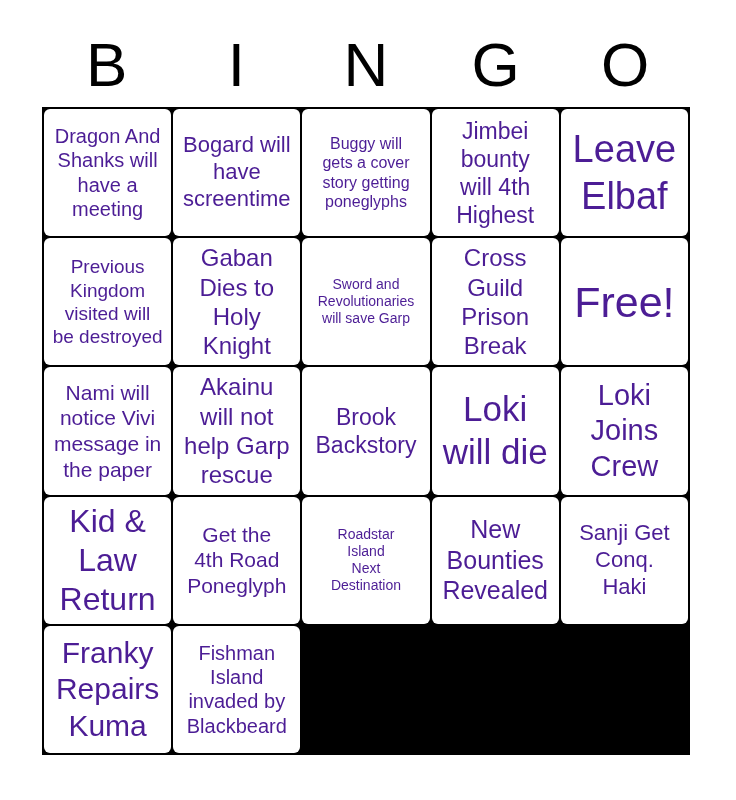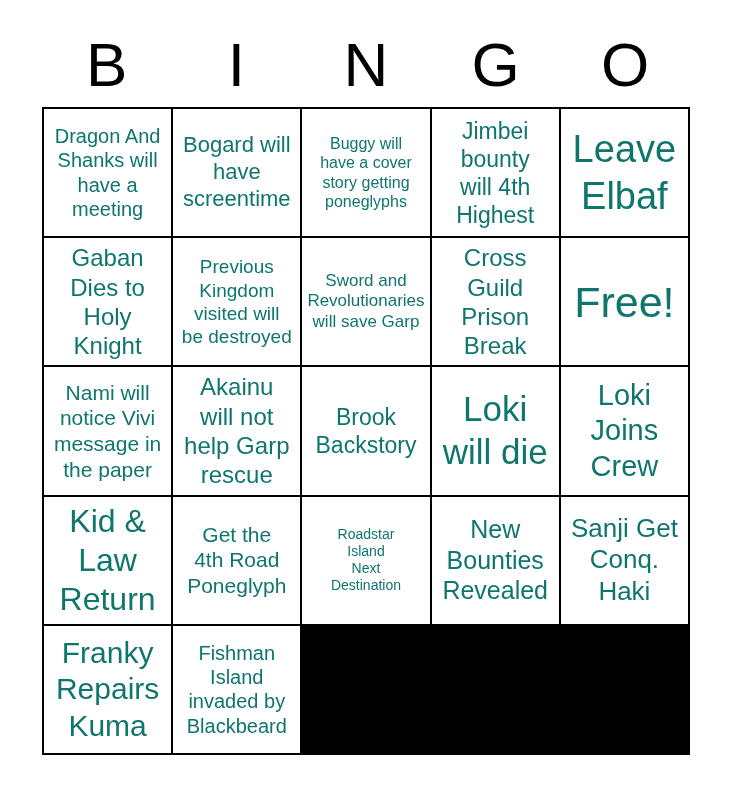--- a/index.html
+++ b/index.html
@@ -43,21 +43,22 @@
   .cell {
     background: #ffffff;
     display: flex;
     align-items: center;
     justify-content: center;
     text-align: center;
     white-space: pre-line;
     line-height: 1.22;
     padding: 0 2px;
     overflow: hidden;
-    color: #0f766e;
+    color: #4c1d95;
+    border-radius: 6px;
   }
 </style>
 </head>
 <body>
 
 <div class="stage">
 
   <div class="bingo-title">
     <span>B</span>
     <span>I</span>
@@ -68,40 +69,40 @@
 
   <div class="bingo-grid">
     <div class="cell" style="font-size:20px">Dragon And
 Shanks will
 have a
 meeting</div>
     <div class="cell" style="font-size:22px">Bogard will
 have
 screentime</div>
     <div class="cell" style="font-size:16px">Buggy will
-have a cover
+gets a cover
 story getting
 poneglyphs</div>
     <div class="cell" style="font-size:23px">Jimbei
 bounty
 will 4th
 Highest</div>
 
     <div class="cell" style="font-size:38px">Leave
 Elbaf</div>
+    <div class="cell" style="font-size:19px">Previous
+Kingdom
+visited will
+be destroyed</div>
     <div class="cell" style="font-size:24px">Gaban
 Dies to
 Holy
 Knight</div>
-    <div class="cell" style="font-size:19px">Previous
-Kingdom
-visited will
-be destroyed</div>
 
-    <div class="cell" style="font-size:17px">Sword and
+    <div class="cell" style="font-size:14px">Sword and
 Revolutionaries
 will save Garp</div>
     <div class="cell" style="font-size:24px">Cross
 Guild
 Prison
 Break</div>
     <div class="cell" style="font-size:43px">Free!</div>
     <div class="cell" style="font-size:21px">Nami will
 notice Vivi
 message in
@@ -125,21 +126,21 @@
 4th Road
 Poneglyph</div>
 
     <div class="cell" style="font-size:14px">Roadstar
 Island
 Next
 Destination</div>
     <div class="cell" style="font-size:25px">New
 Bounties
 Revealed</div>
-    <div class="cell" style="font-size:26px">Sanji Get
+    <div class="cell" style="font-size:22px">Sanji Get
 Conq.
 Haki</div>
     <div class="cell" style="font-size:30px">Franky
 Repairs
 Kuma</div>
     <div class="cell" style="font-size:20px">Fishman
 Island
 invaded by
 Blackbeard</div>
   </div>

